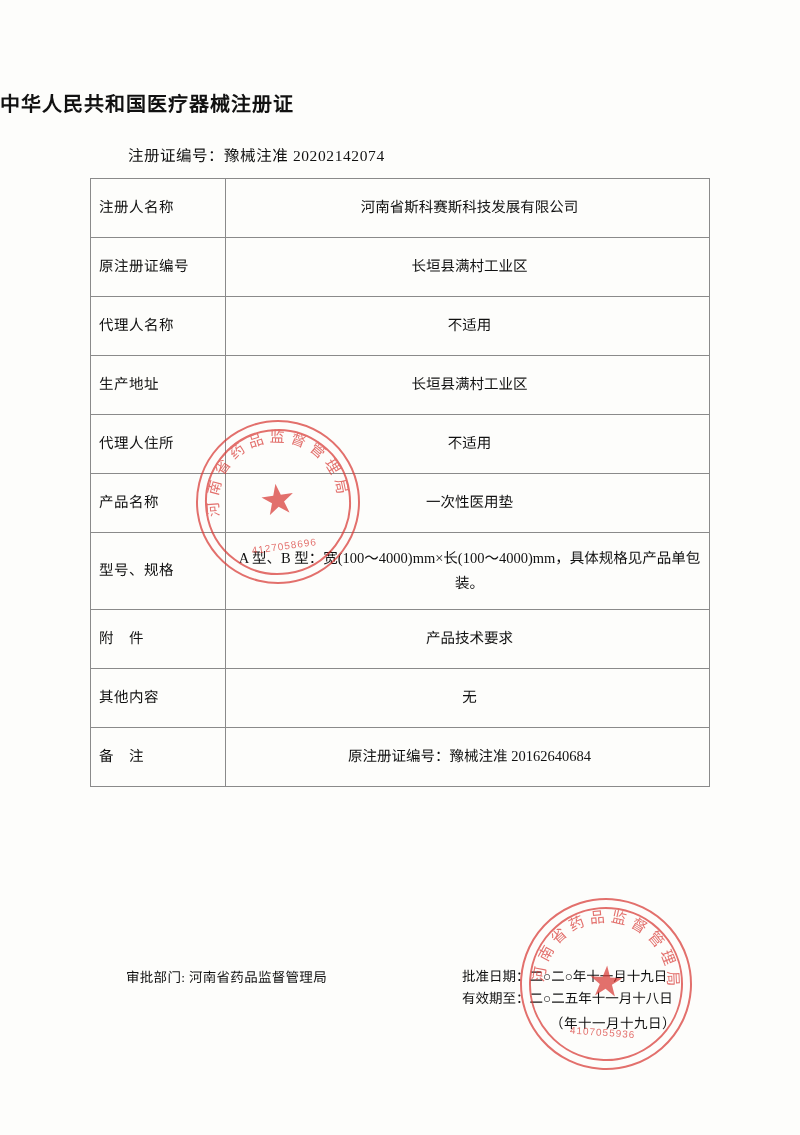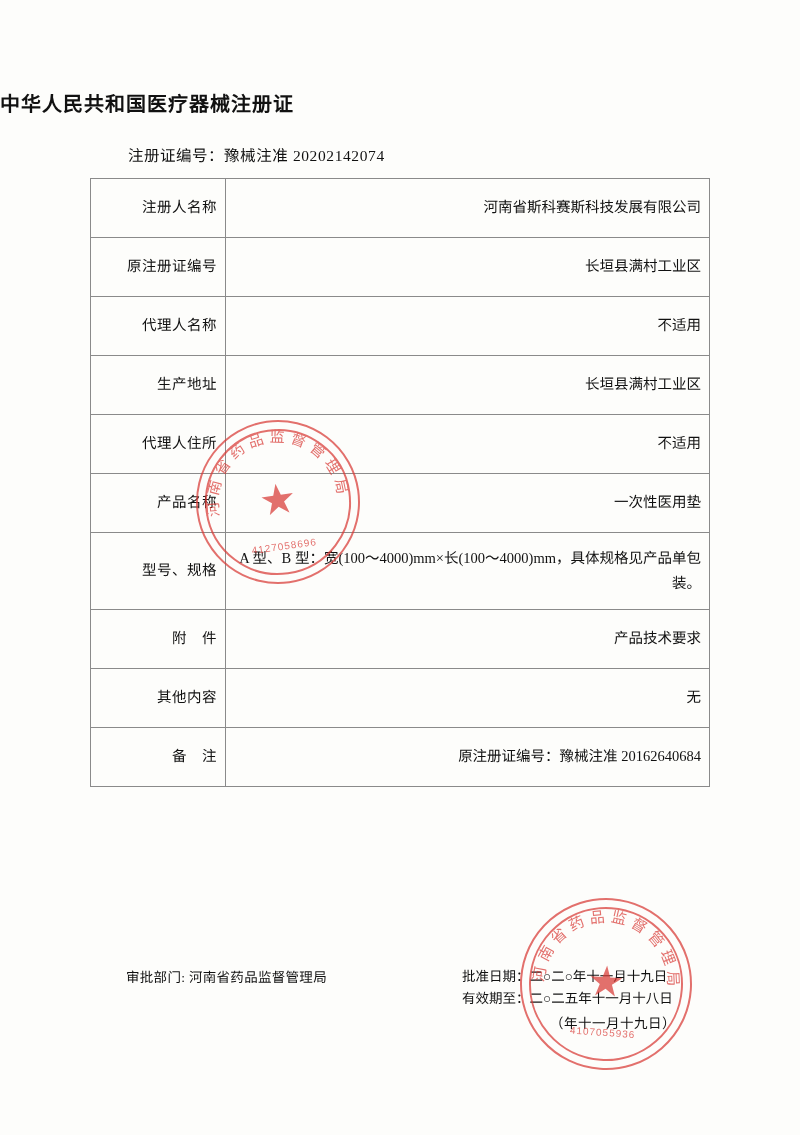--- a/index.html
+++ b/index.html
@@ -61,27 +61,27 @@
   .cert-table td {
     border: 1px solid #8a8a8a;
     font-size: 14.5px;
     line-height: 1.75;
     vertical-align: middle;
     padding: 6px 8px;
     color: #111;
   }
   .cert-table td.label {
     width: 118px;
-    text-align: right;
+    text-align: left;
     letter-spacing: 0.5px;
     white-space: nowrap;
   }
   .cert-table td.value {
     padding-left: 12px;
-    text-align: right;
+    text-align: center;
   }
   .label-spaced {
     letter-spacing: 6px;
     padding-left: 6px;
   }
   .label-wide {
     letter-spacing: 3px;
   }
 
   .row-h-normal td { height: 46px; }

